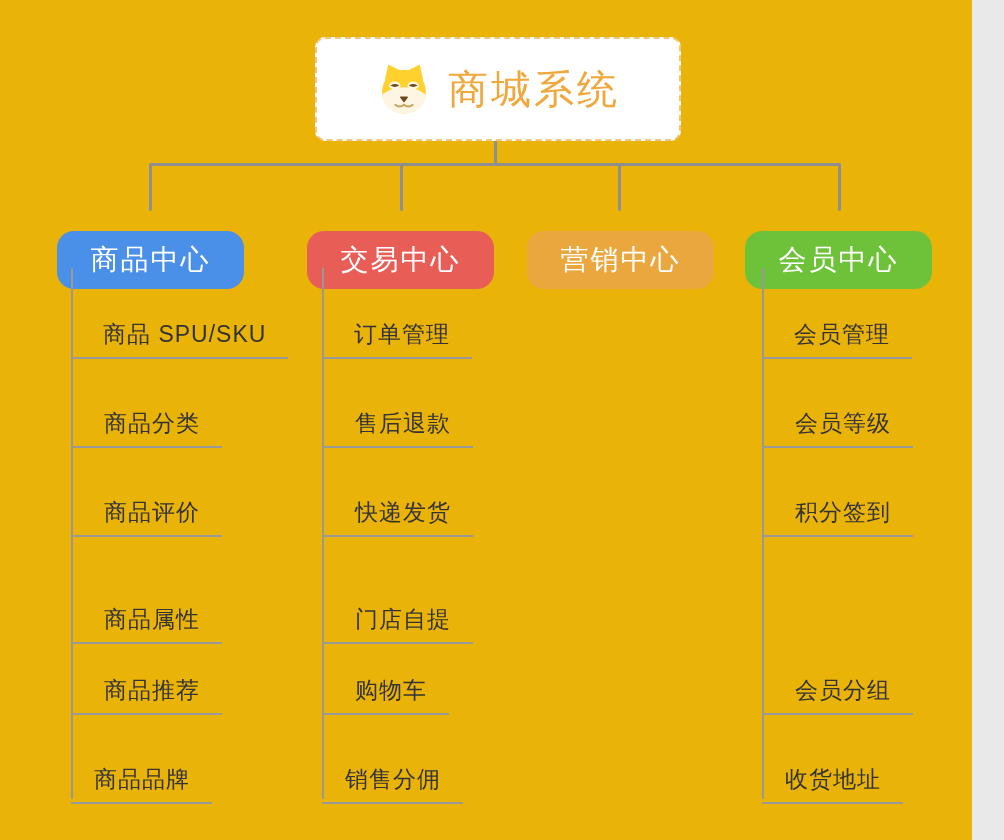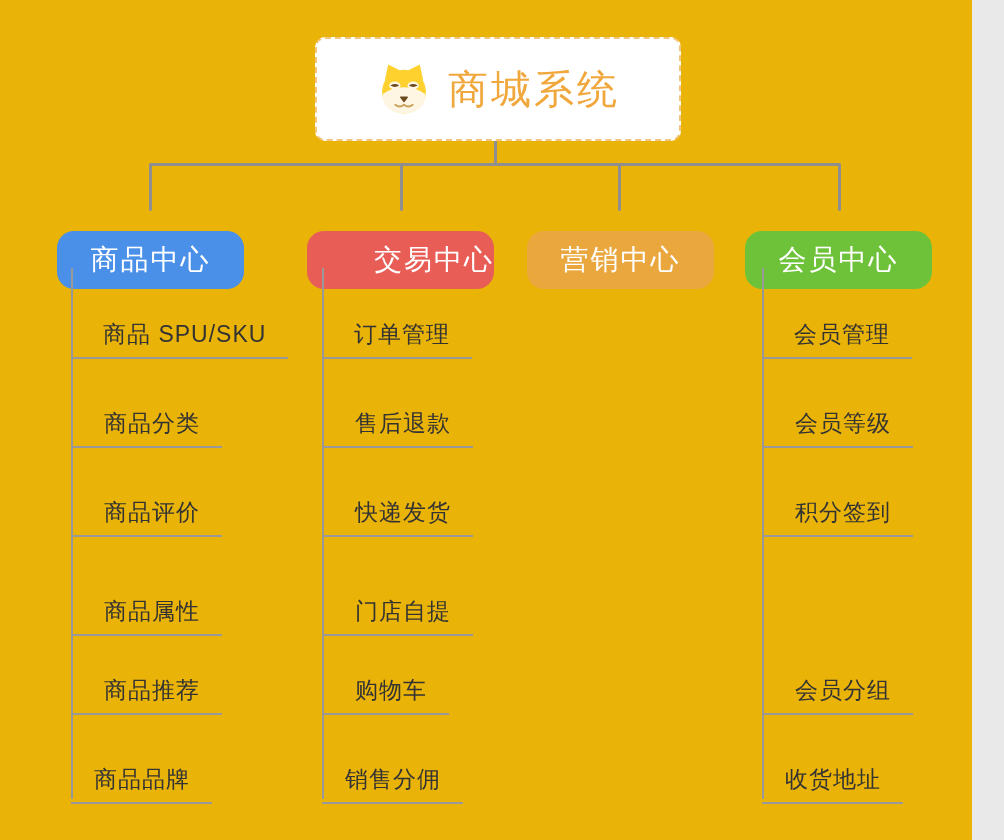--- a/index.html
+++ b/index.html
@@ -57,21 +57,21 @@
   .leaf{
     position:absolute;left:0;
     padding:0 22px 7px 33px;
     border-bottom:2px solid #999999;
     font-size:23px;color:#333333;
     letter-spacing:1px;
     white-space:nowrap;width:max-content;
     cursor:default;
   }
   .leaf.r0{top:51px;padding-left:32px;} .leaf.r1{top:140px;} .leaf.r2{top:229px;}
-  .leaf.r3{top:328px;font-family:Liberation Mono, monospace;} .leaf.r4{top:407px;} .leaf.r5{top:496px;padding-left:23px;}
+  .leaf.r3{top:336px;font-family:Liberation Mono, monospace;} .leaf.r4{top:407px;} .leaf.r5{top:496px;padding-left:23px;}
 </style>
 </head>
 <body>
 
 <div class="canvas">
 
   <div class="line stem"></div>
   <div class="line bus"></div>
   <div class="line drop d0"></div>
   <div class="line drop d1"></div>
@@ -96,21 +96,21 @@
       <path d="M28.5 41.5 h7 l-3.5 4.5 Z" fill="#6b4a1f" stroke="#6b4a1f" stroke-width="2" stroke-linejoin="round"></path>
 
       <path d="M22 50 q5 4 10 0 q5 4 10 0" fill="none" stroke="#c9a05a" stroke-width="2.2" stroke-linecap="round"></path>
     </svg>
     <span class="root-title">商城系统</span>
   </div>
 
   <div class="branch-node b0" style="background: rgb(74, 143, 232);">
       <span>商品中心</span>
     </div>
-  <div class="branch-node b1" style="background: rgb(232, 94, 87); justify-content: flex-end;">
+  <div class="branch-node b1" style="background: rgb(232, 94, 87);">
       <span>交易中心</span>
     </div>
   <div class="branch-node b2" style="background: rgb(234, 167, 62);">
       <span>营销中心</span>
     </div>
   <div class="branch-node b3" style="background: rgb(110, 194, 57);">
       <span>会员中心</span>
     </div>
 
   <div class="column c0">

